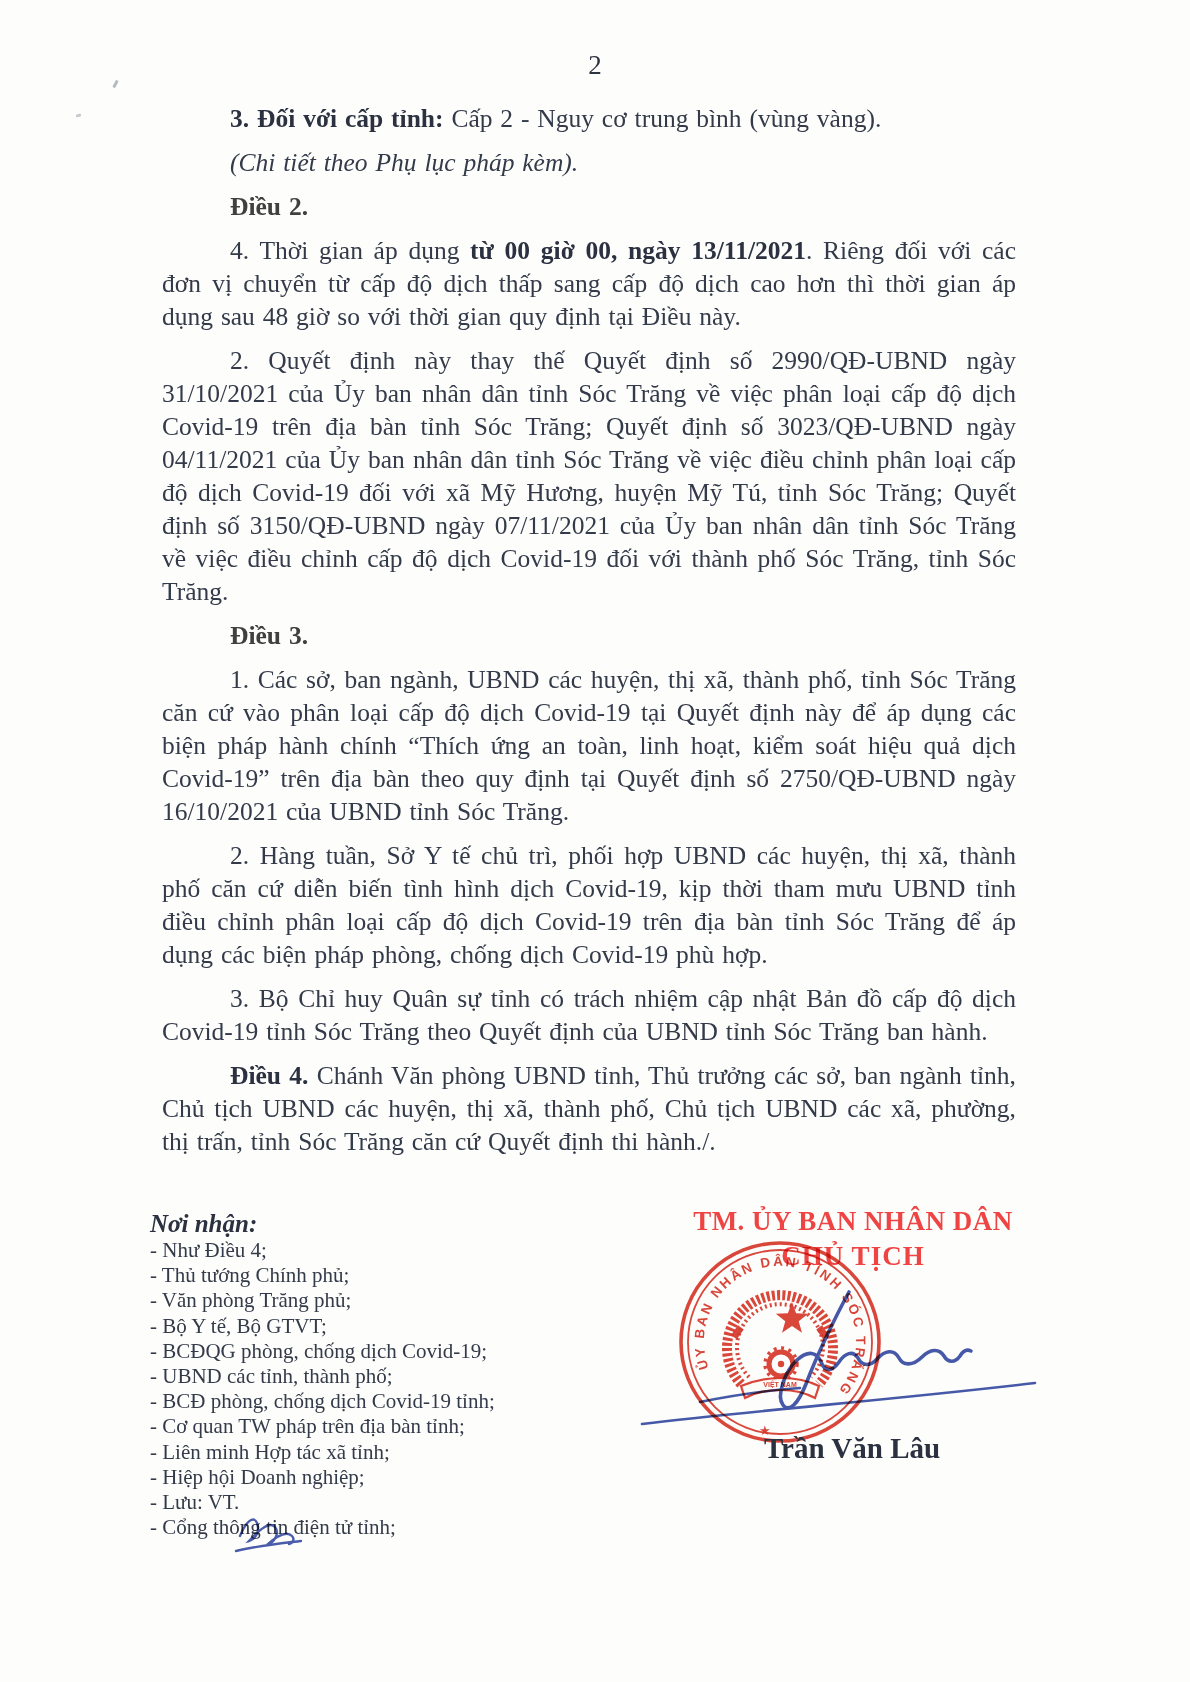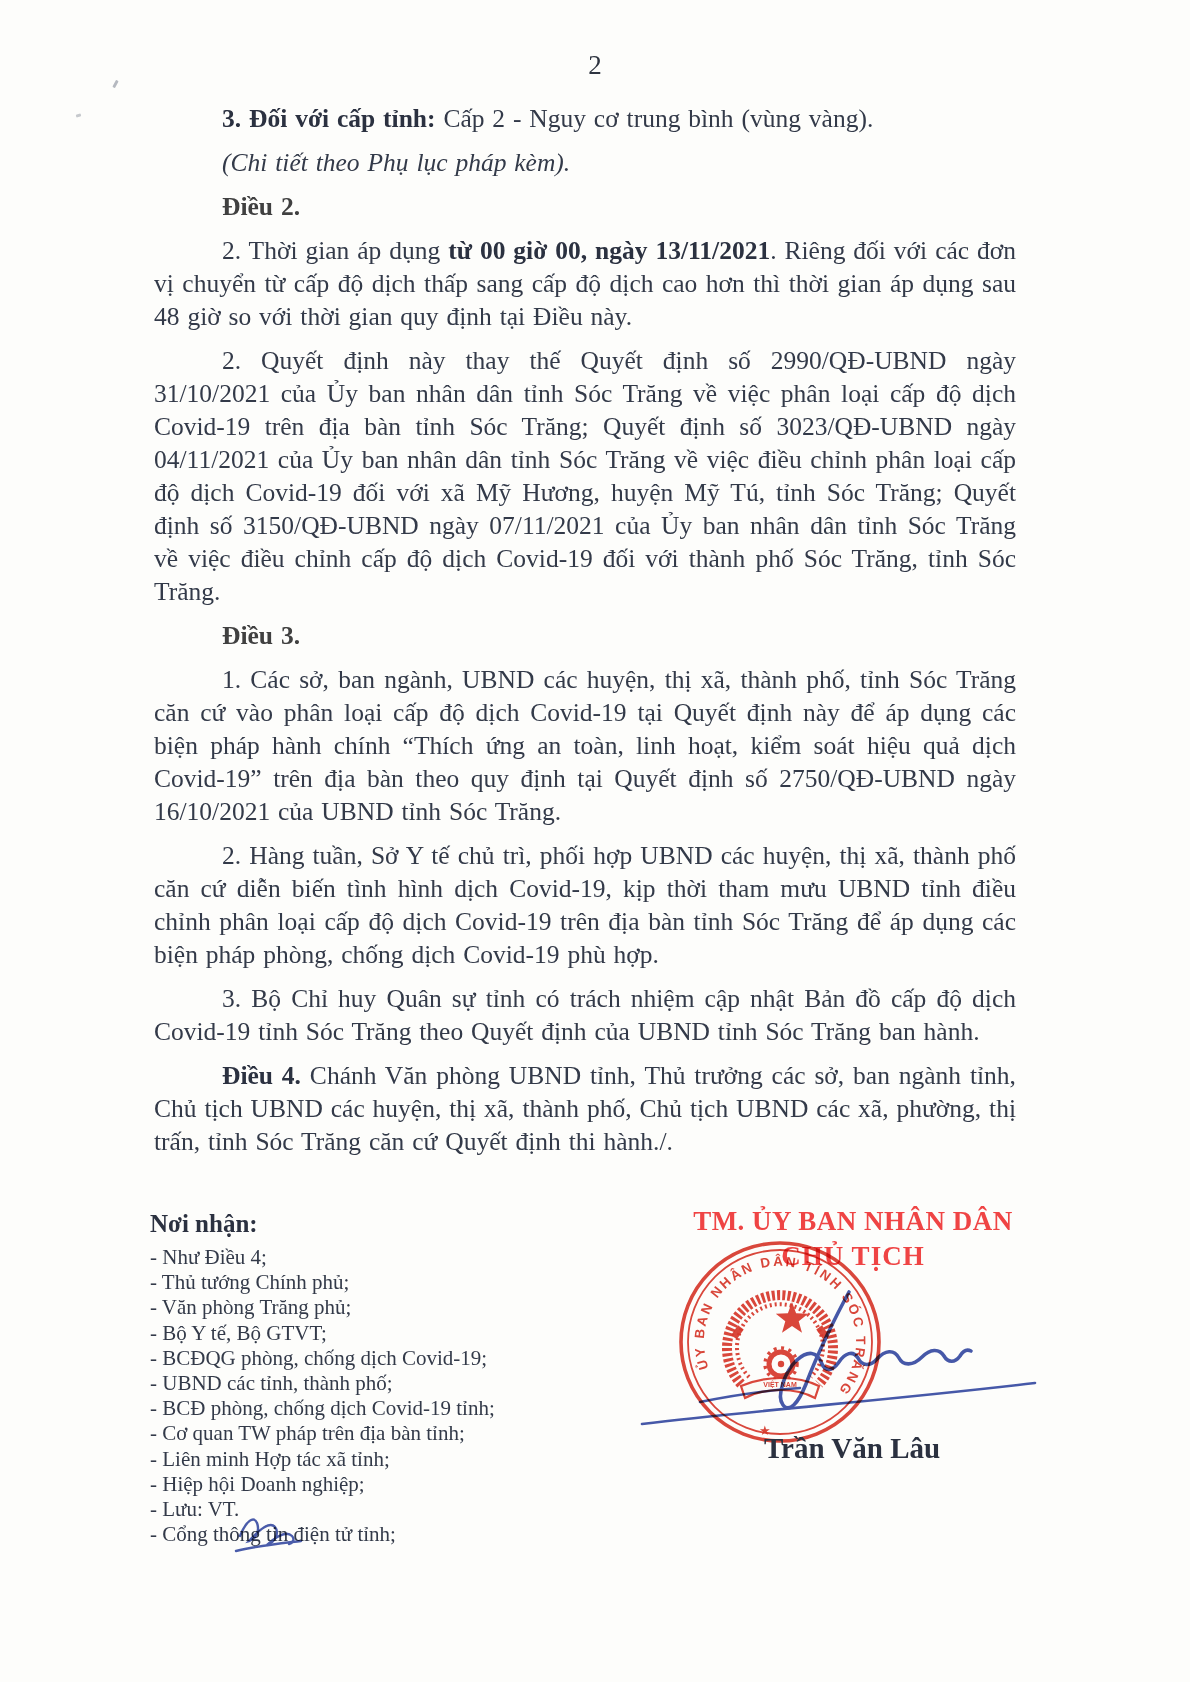--- a/index.html
+++ b/index.html
@@ -14,30 +14,30 @@
   }
   .pagenum{
     position:absolute;top:50px;left:0;width:100%;
     text-align:center;font-size:27px;color:#2e3440;
   }
   .doc-body{
     position:absolute;left:150px;top:102px;width:866px;
     font-size:25.5px;line-height:33px;
     text-align:justify;word-spacing:1.5px;
   }
-  .para{margin:0 0 11px 4px;text-indent:68px;}
+  .para{margin:0 0 11px 12px;text-indent:68px;}
   .b{font-weight:bold;color:#2b3140;}
   .i{font-style:italic;}
   .heading{font-weight:bold;color:#404040;}
   .footer-left{
     position:absolute;left:150px;top:1210px;width:430px;
   }
   .recipients-heading{
-    font-weight:bold;font-size:25px;
-    color:#2b3140;margin-bottom:7px;
+    font-weight:bold;font-style:italic;font-size:25px;
+    color:#2b3140;
   }
   .recipient{font-size:21px;line-height:25.2px;color:#333a49;}
   .footer-right{
     position:absolute;left:692px;top:1204px;width:322px;
     text-align:center;font-weight:bold;color:#ef4444;
   }
   .sign-org{font-size:27px;line-height:35px;letter-spacing:.5px;}
   .sign-title{font-size:27px;line-height:35px;letter-spacing:1px;}
   .signatory-name{
     position:absolute;left:718px;top:1432px;width:268px;
@@ -57,21 +57,21 @@
 
   <div class="pagenum">2</div>
 
   <span class="speckle speckle-1"></span>
   <span class="speckle speckle-2"></span>
 
   <div class="doc-body">
     <p class="para"><span class="b">3. Đối với cấp tỉnh:</span><span> Cấp 2 - Nguy cơ trung bình (vùng vàng).</span></p>
     <p class="para i">(Chi tiết theo Phụ lục pháp kèm).</p>
     <p class="para heading">Điều 2.</p>
-    <p class="para"><span>2. Thời gian áp dụng </span><span class="b">từ 00 giờ 00, ngày 13/11/2021</span><span>. Riêng đối với các đơn vị chuyển từ cấp độ dịch thấp sang cấp độ dịch cao hơn thì thời gian áp dụng sau 48 giờ so với thời gian quy định tại Điều này.</span></p>
+    <p class="para"><span>4. Thời gian áp dụng </span><span class="b">từ 00 giờ 00, ngày 13/11/2021</span><span>. Riêng đối với các đơn vị chuyển từ cấp độ dịch thấp sang cấp độ dịch cao hơn thì thời gian áp dụng sau 48 giờ so với thời gian quy định tại Điều này.</span></p>
     <p class="para">2. Quyết định này thay thế Quyết định số 2990/QĐ-UBND ngày 31/10/2021 của Ủy ban nhân dân tỉnh Sóc Trăng về việc phân loại cấp độ dịch Covid-19 trên địa bàn tỉnh Sóc Trăng; Quyết định số 3023/QĐ-UBND ngày 04/11/2021 của Ủy ban nhân dân tỉnh Sóc Trăng về việc điều chỉnh phân loại cấp độ dịch Covid-19 đối với xã Mỹ Hương, huyện Mỹ Tú, tỉnh Sóc Trăng; Quyết định số 3150/QĐ-UBND ngày 07/11/2021 của Ủy ban nhân dân tỉnh Sóc Trăng về việc điều chỉnh cấp độ dịch Covid-19 đối với thành phố Sóc Trăng, tỉnh Sóc Trăng.</p>
     <p class="para heading">Điều 3.</p>
     <p class="para">1. Các sở, ban ngành, UBND các huyện, thị xã, thành phố, tỉnh Sóc Trăng căn cứ vào phân loại cấp độ dịch Covid-19 tại Quyết định này để áp dụng các biện pháp hành chính “Thích ứng an toàn, linh hoạt, kiểm soát hiệu quả dịch Covid-19” trên địa bàn theo quy định tại Quyết định số 2750/QĐ-UBND ngày 16/10/2021 của UBND tỉnh Sóc Trăng.</p>
     <p class="para">2. Hàng tuần, Sở Y tế chủ trì, phối hợp UBND các huyện, thị xã, thành phố căn cứ diễn biến tình hình dịch Covid-19, kịp thời tham mưu UBND tỉnh điều chỉnh phân loại cấp độ dịch Covid-19 trên địa bàn tỉnh Sóc Trăng để áp dụng các biện pháp phòng, chống dịch Covid-19 phù hợp.</p>
     <p class="para">3. Bộ Chỉ huy Quân sự tỉnh có trách nhiệm cập nhật Bản đồ cấp độ dịch Covid-19 tỉnh Sóc Trăng theo Quyết định của UBND tỉnh Sóc Trăng ban hành.</p>
     <p class="para"><span class="b">Điều 4.</span><span> Chánh Văn phòng UBND tỉnh, Thủ trưởng các sở, ban ngành tỉnh, Chủ tịch UBND các huyện, thị xã, thành phố, Chủ tịch UBND các xã, phường, thị trấn, tỉnh Sóc Trăng căn cứ Quyết định thi hành./.</span></p>
   </div>
 
   <div class="footer-left">
     <div class="recipients-heading">Nơi nhận:</div>

